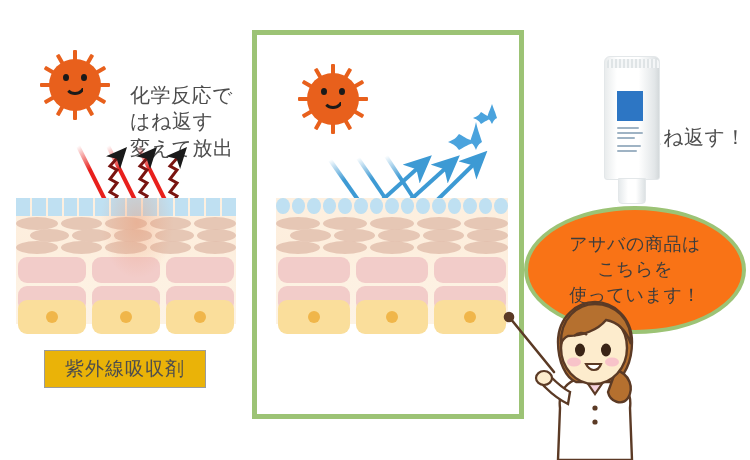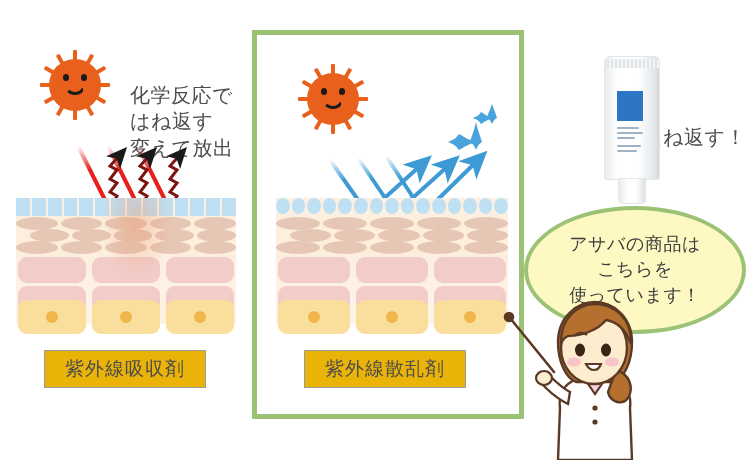--- a/index.html
+++ b/index.html
@@ -106,21 +106,21 @@
     display:flex; align-items:center; justify-content:center;
     font-size:19px; color:#4d4d4d; letter-spacing:1px;
   }
   #tag-absorb  { left:44px;  top:350px; width:162px; height:38px; }
   #tag-scatter { left:304px; top:350px; width:162px; height:38px; }
 
   
   .bubble {
     position:absolute; left:524px; top:206px; width:222px; height:128px;
     border:4px solid #9cc375; border-radius:50%/50%;
-    background:#fef9c3;
+    background:#f97316;
     display:flex; align-items:center; justify-content:center;
     text-align:center;
   }
   .bubble .btxt {
     font-size:18px; line-height:1.42; color:#3d3d3d;
     white-space:pre-line; letter-spacing:.5px;
   }
   .bubble-tail {
     position:absolute; left:576px; top:326px; width:26px; height:22px;
     background:#fff;
@@ -398,21 +398,20 @@
         <div class="rc">
           <div class="nuc"></div>
         </div>
         <div class="rc">
           <div class="nuc"></div>
         </div>
       </div>
   </div>
 
   <div class="tag" id="tag-absorb">紫外線吸収剤</div>
-  <div class="tag" id="tag-scatter">紫外線散乱剤</div>
 
   <div class="tube">
     <div class="body">
       <div class="crimp"></div>
       <div class="label"></div>
       <div class="txt" style="left:12px; top:70px; width:22px; height:2px;"></div>
       <div class="txt" style="left:12px; top:75px; width:26px; height:2px;"></div>
       <div class="txt" style="left:12px; top:80px; width:18px; height:2px;"></div>
       <div class="txt" style="left:12px; top:88px; width:24px; height:2px;"></div>
       <div class="txt" style="left:12px; top:93px; width:20px; height:2px;"></div>

